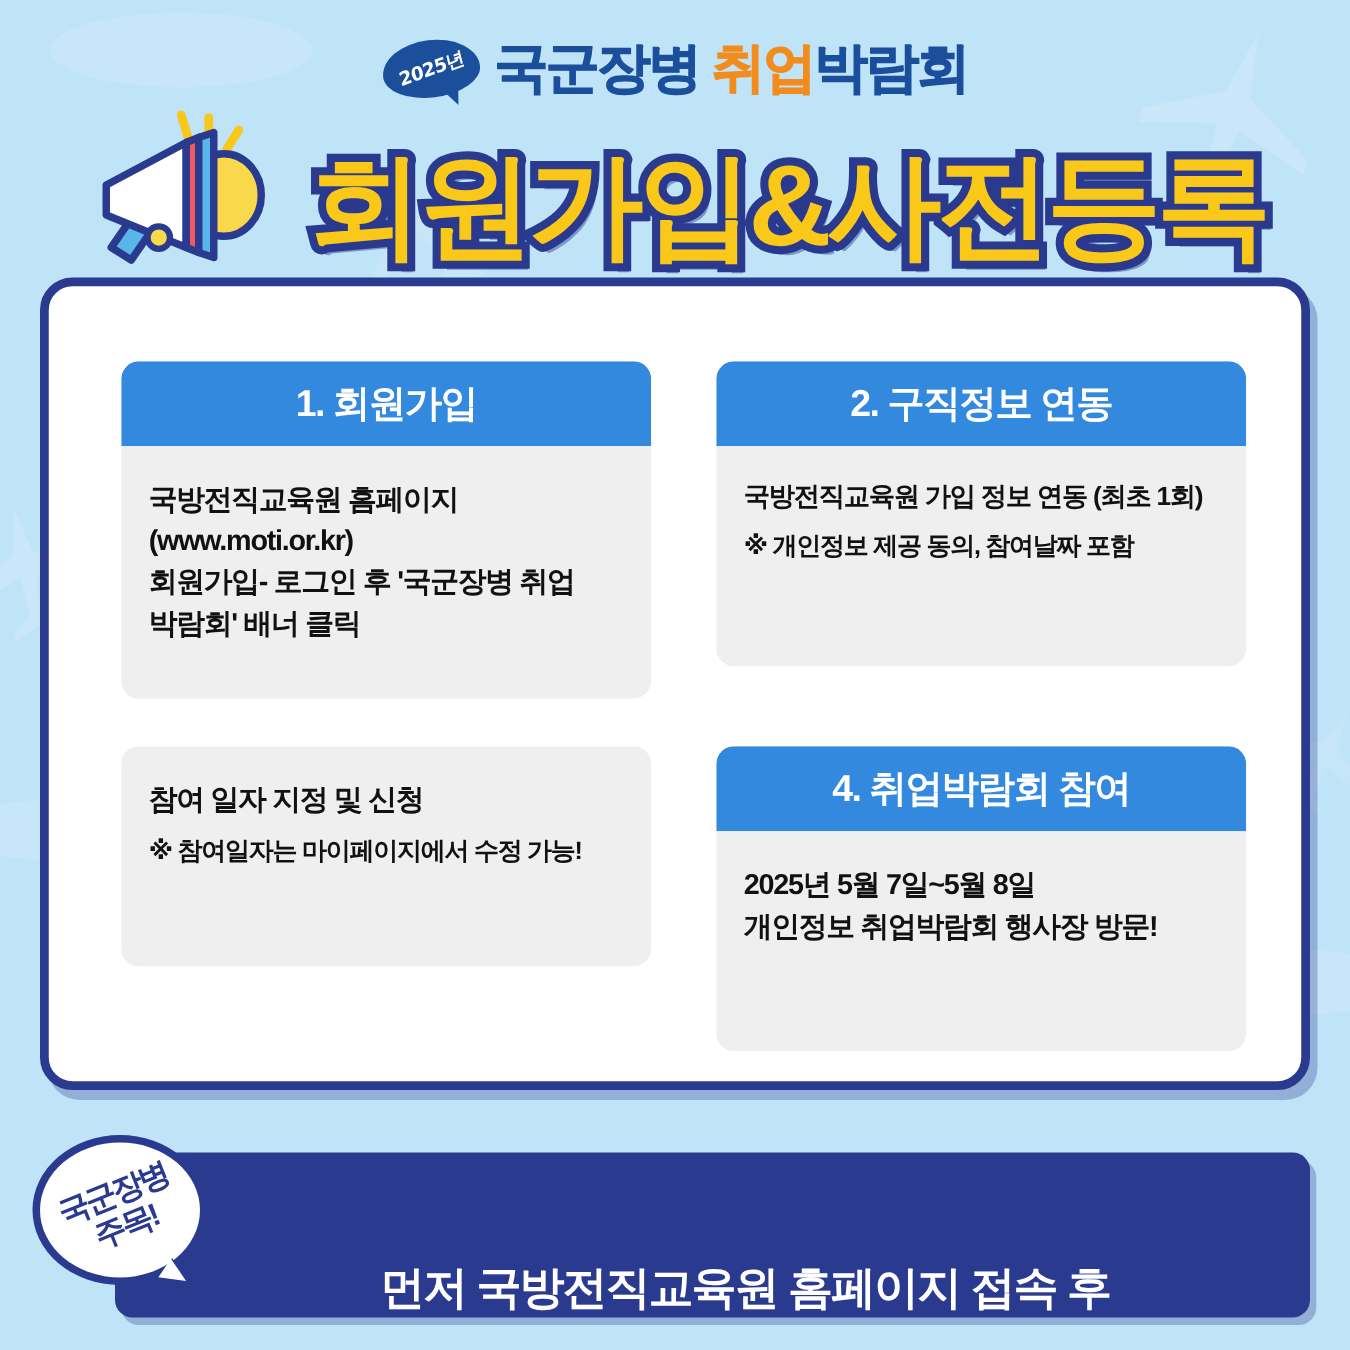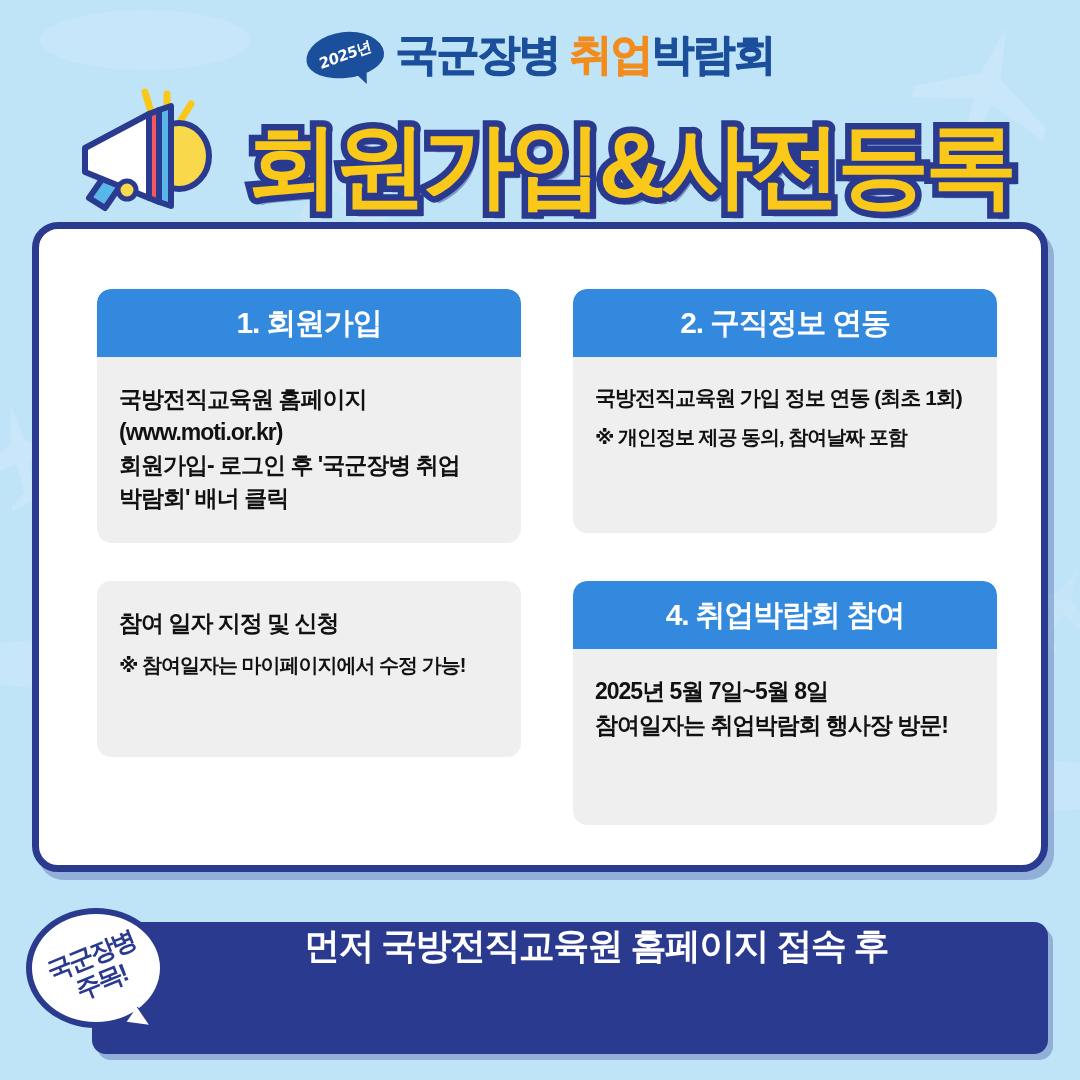--- a/index.html
+++ b/index.html
@@ -105,21 +105,21 @@
     background:#3289de;
     color:#ffffff;
     height:68px;
     display:flex; align-items:center; justify-content:center;
     font-size:30px; font-weight:800; letter-spacing:-1.2px;
     border-radius:14px 14px 0 0;
   }
   .card-body {
     background:#efefef;
     border-radius:0 0 14px 14px;
-    padding:26px 22px 28px 22px;
+    padding:26px 22px 44px 22px;
     min-height:176px;
   }
   .card-body p {
     color:#111111;
     font-weight:700;
     letter-spacing:-1px;
     line-height:1.44;
   }
   .card-body .lead   { font-size:23px; }
   .card-body .small  { font-size:20px; margin-top:10px; }
@@ -163,21 +163,21 @@
     line-height:1.12;
     z-index:3;
   }
 
   .bottom-banner {
     position:absolute; left:92px; top:22px;
     width:956px; height:132px;
     background:#2a3a8f;
     border-radius:14px;
     display:flex; flex-direction:column;
-    align-items:center; justify-content:flex-start;
+    align-items:center; justify-content:flex-end;
     box-shadow:5px 6px 0 rgba(42,58,143,.30);
   }
   .bottom-banner p {
     color:#ffffff;
     font-size:36px; font-weight:800; letter-spacing:-1.6px;
     line-height:1.34;
     white-space:nowrap;
     padding-left:52px;
   }
 </style>
@@ -260,21 +260,21 @@
       <div class="card-body">
         <p class="lead">참여 일자 지정 및 신청</p>
         <p class="small">※ 참여일자는 마이페이지에서 수정 가능!</p>
       </div>
     </article>
 
     <article class="card">
       <div class="card-head">4. 취업박람회 참여</div>
       <div class="card-body center-pad">
         <p class="lead">2025년 5월 7일~5월 8일</p>
-        <p class="lead">참여일자는 취업박람회 행사장 방문!</p>
+        <p class="lead">개인정보 취업박람회 행사장 방문!</p>
       </div>
     </article>
 
   </div>
 </section>
 
 <footer class="bottom">
 
   <div class="attention-bubble">
     <div class="attention-text">

